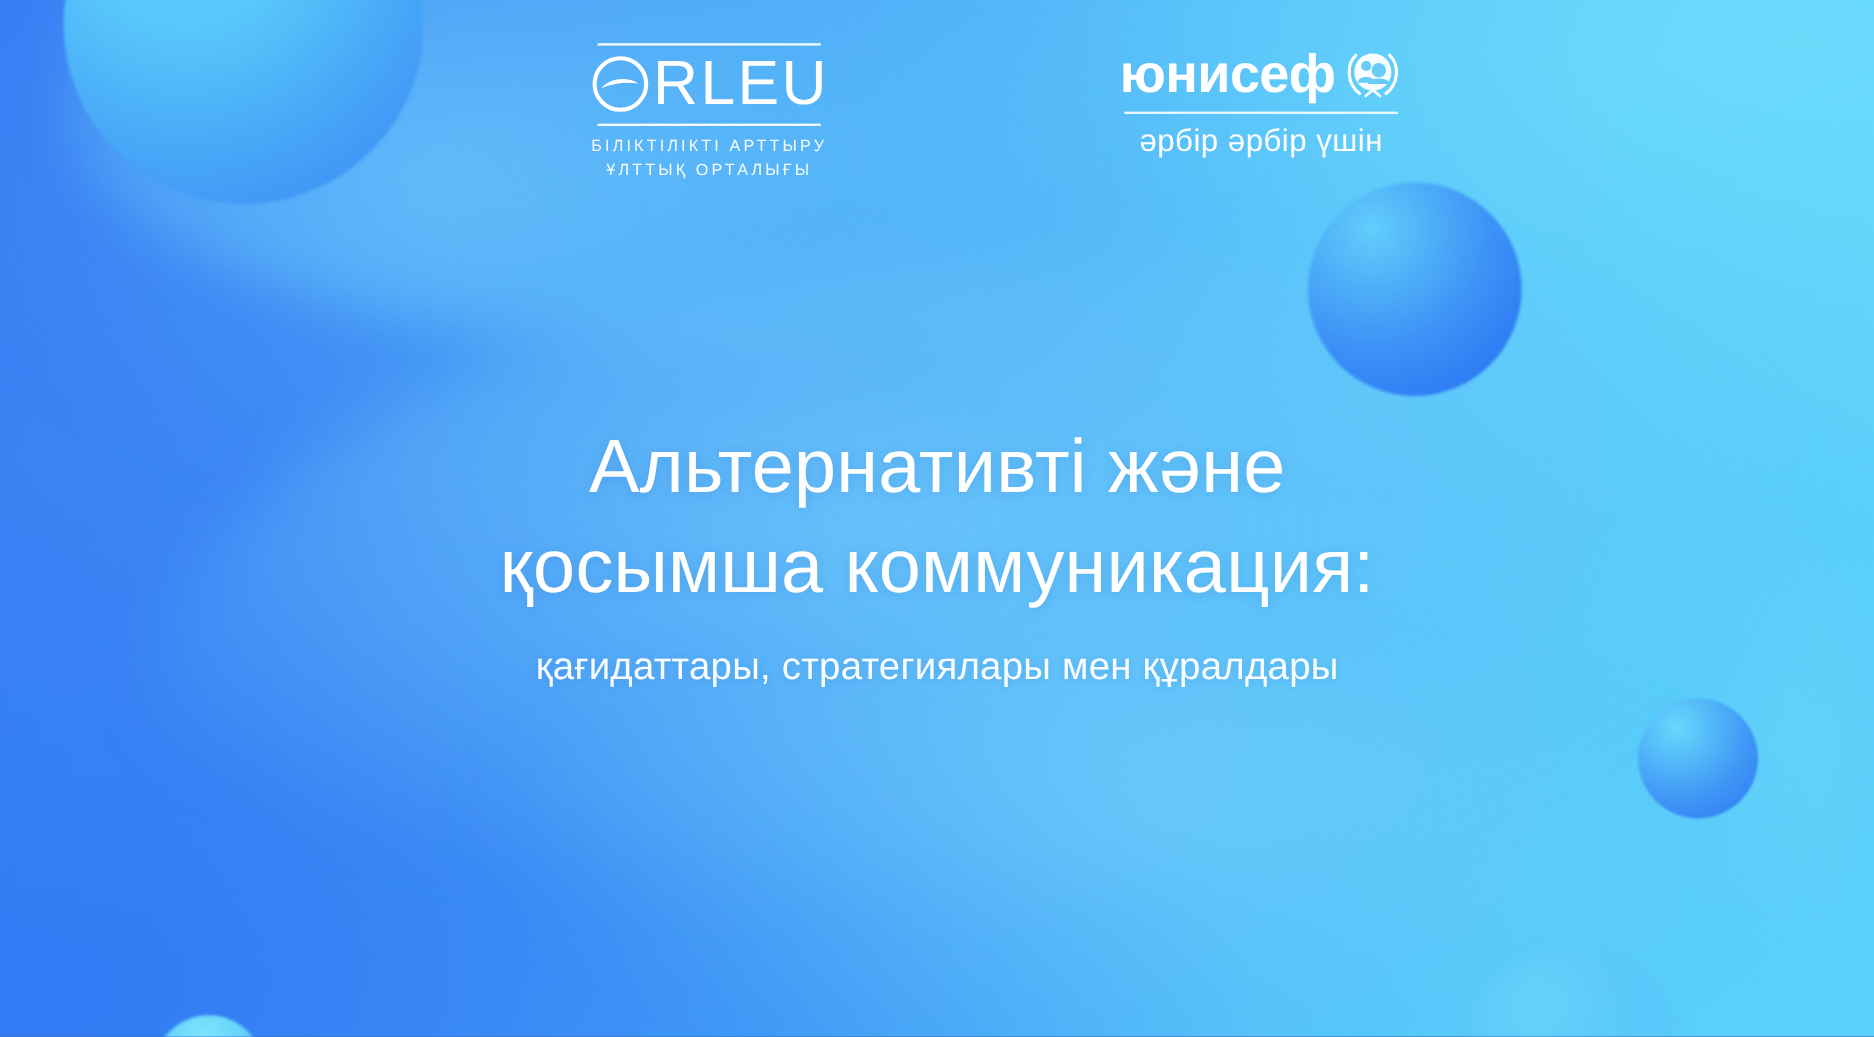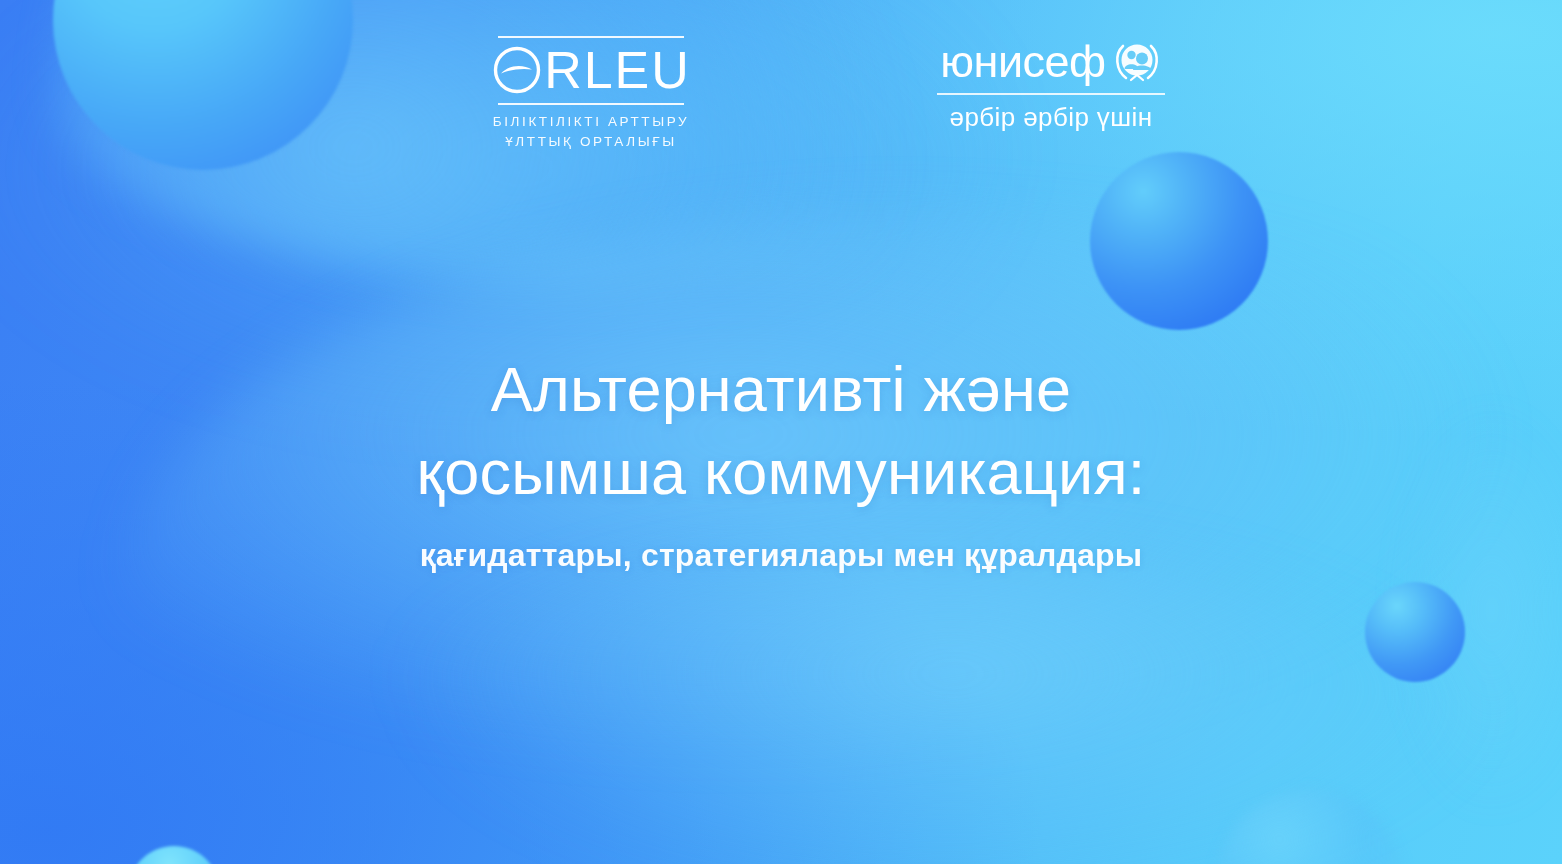--- a/index.html
+++ b/index.html
@@ -193,21 +193,21 @@
     line-height: 1.32;
     text-align: center;
   }
 
   
   .unicef { width: 260px; display: flex; flex-direction: column; align-items: center; }
   .unicef-row { display: flex; align-items: center; gap: 6px; }
   .unicef-word {
     color: #ffffff;
     font-size: 45px;
-    font-weight: 400;
+    font-weight: 700;
     letter-spacing: -0.5px;
     line-height: 1;
   }
   .unicef-emblem { width: 50px; height: 50px; display: block; }
   .unicef-rule {
     margin-top: 7px;
     width: 228px; height: 1.5px;
     background: rgba(255,255,255,0.85);
   }
   .unicef-tag {
@@ -231,21 +231,21 @@
     font-size: 63px;
     font-weight: 400;
     line-height: 1.32;
     letter-spacing: 0.2px;
     text-shadow: 0 2px 10px rgba(25,90,180,0.18);
   }
   .subtitle-line {
     margin-top: 22px;
     color: rgba(255,255,255,0.97);
     font-size: 32px;
-    font-weight: 700;
+    font-weight: 400;
     letter-spacing: 0.2px;
     line-height: 1.2;
     text-shadow: 0 1px 6px rgba(25,90,180,0.15);
   }
 </style>
 </head>
 <body>
 
 <div class="slide">
 

